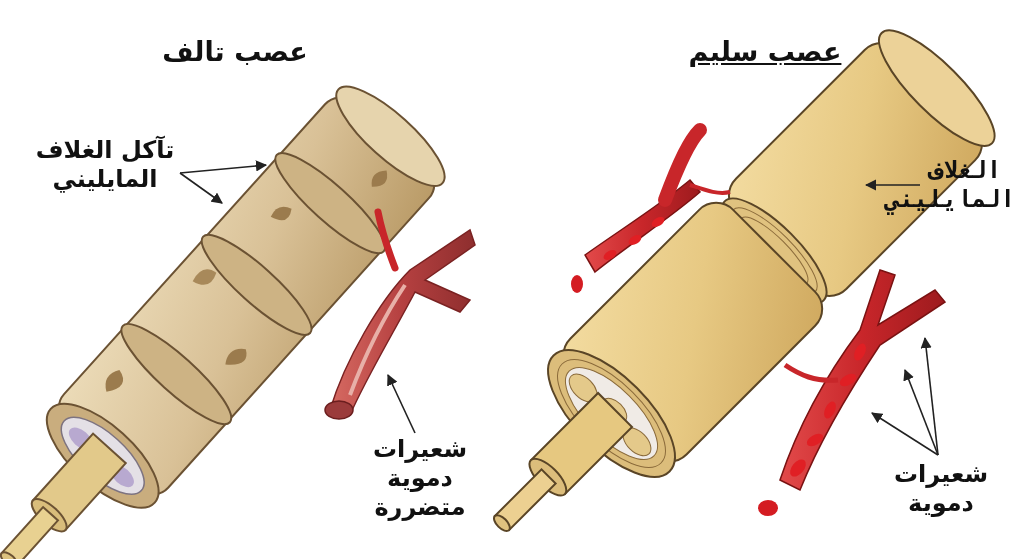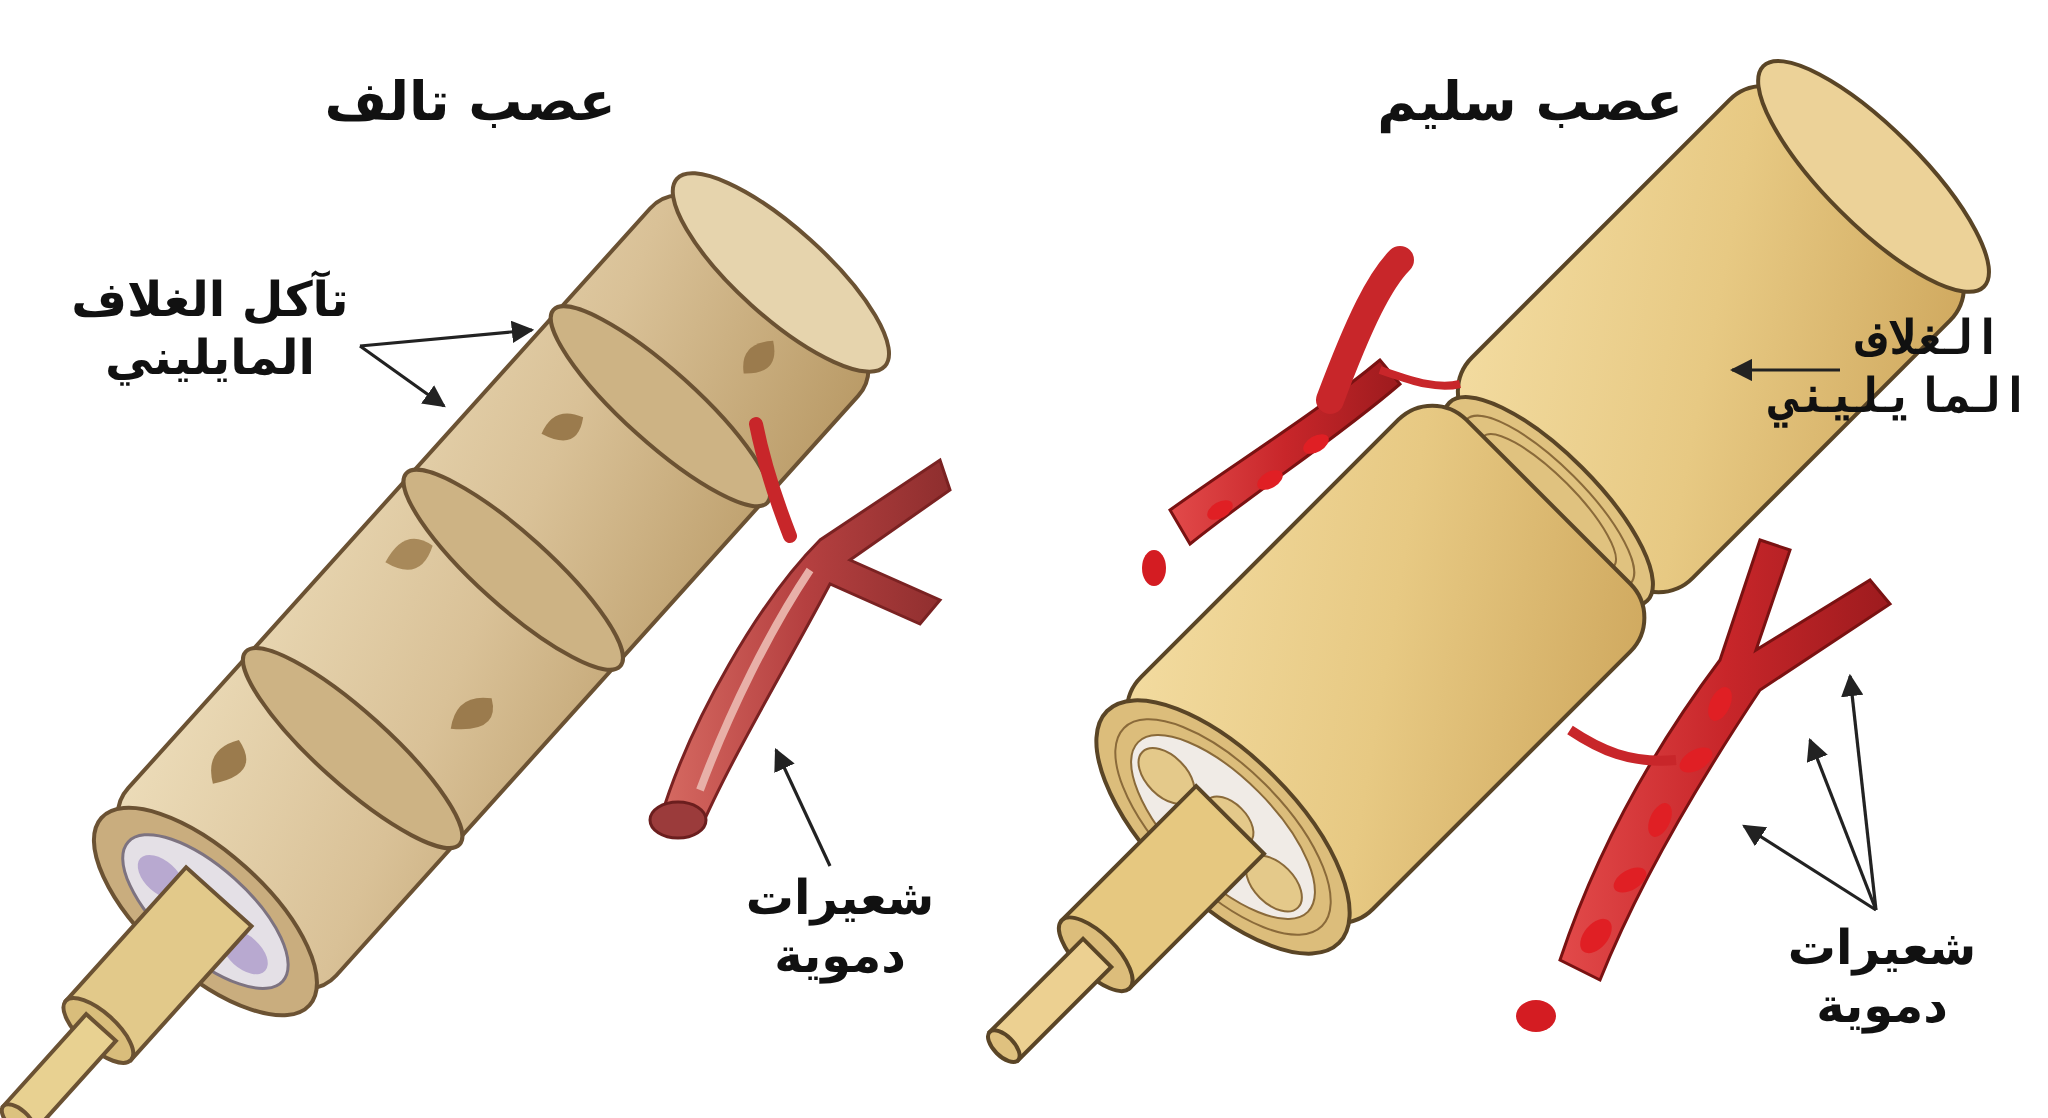--- a/index.html
+++ b/index.html
@@ -133,29 +133,30 @@
       <line x1="920" y1="185" x2="866" y2="185" marker-end="url(#arrow)"></line>
       <line x1="938" y1="455" x2="872" y2="413" marker-end="url(#arrow)"></line>
       <line x1="938" y1="455" x2="905" y2="370" marker-end="url(#arrow)"></line>
       <line x1="938" y1="455" x2="925" y2="338" marker-end="url(#arrow)"></line>
     </g>
   </svg>
 
   
   <div class="label title" style="left:150px; top:36px; width:170px;">عصب تالف</div>
 
-  <div class="label title" style="left:680px; top:36px; width:170px;">عصب سليم</div>
+  <div class="label title" style="left:680px; top:36px; width:170px;text-decoration:underline;">عصب سليم</div>
 
   <div class="label sub" style="left:30px; top:136px; width:150px;">
     <div>تآكل الغلاف</div>
     <div>المايليني</div>
   </div>
 
   <div class="label sub" style="left:345px; top:435px; width:150px;">
     <div>شعيرات دموية</div>
+    <div>متضررة</div>
   </div>
 
   <div class="label sub" style="left:915px; top:158px; width:100px;font-family:Liberation Mono, monospace;">
     <div>الغلاف</div>
     <div>المايليني</div>
   </div>
 
   <div class="label sub" style="left:866px; top:460px; width:150px;">
     <div>شعيرات دموية</div>
   </div>

